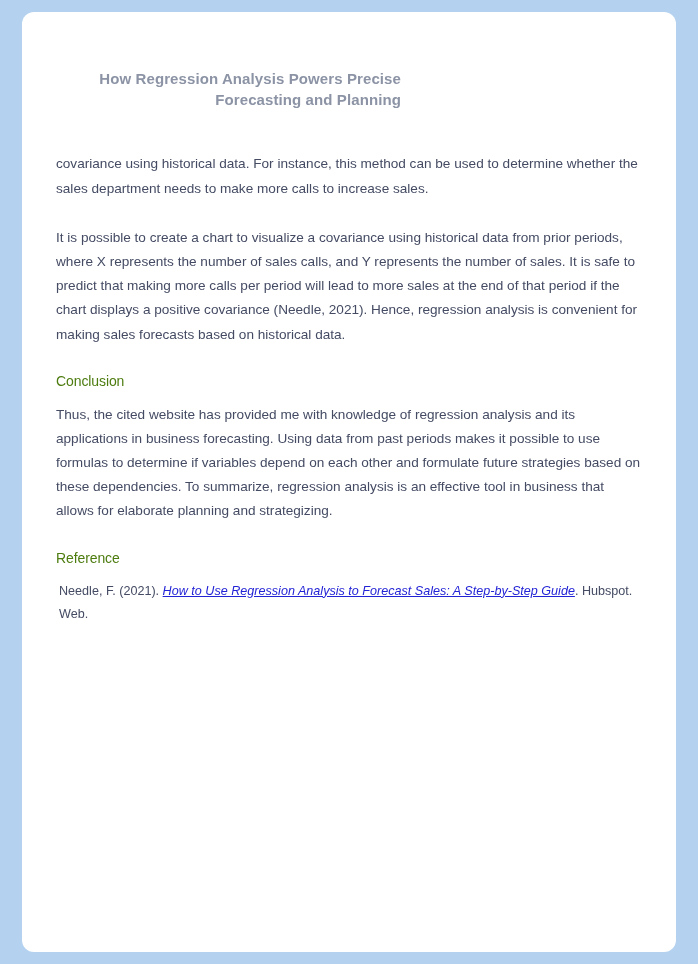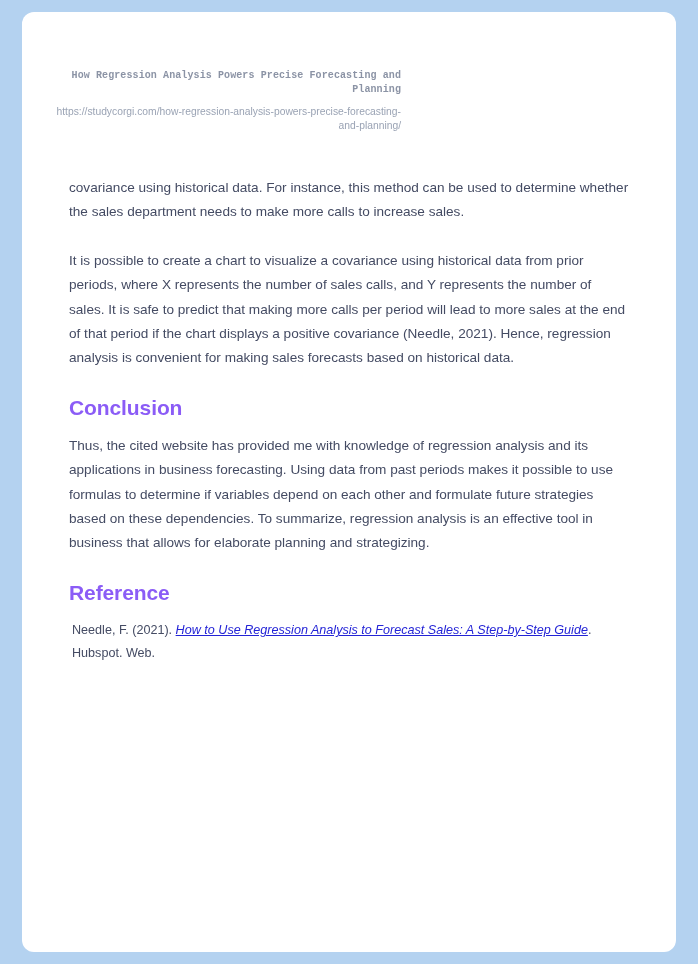--- a/index.html
+++ b/index.html
@@ -62,51 +62,50 @@
     margin-left: 3px;
     margin-top: -3px;
     line-height: 1;
   }
   .header-meta {
     text-align: right;
     max-width: 345px;
     padding-top: 9px;
   }
   .header-title {
-    font-size: 10px;
+    font-size: 15px;
     font-weight: bold;
     color: #8b93a5;
     line-height: 1.38;
     letter-spacing: 0.1px;
-    font-family: Liberation Mono, monospace;
   }
   .header-url {
     font-size: 10.3px;
     color: #9aa3b4;
     line-height: 1.42;
     margin-top: 8px;
     word-break: break-word;
   }
 
   
   .doc-body {
-    padding: 0 47px;
+    padding: 0 34px;
     margin-top: 42px;
   }
   .para {
     font-size: 13.6px;
     line-height: 1.78;
     color: #444b63;
     margin: 0 0 25px 0;
     max-width: 588px;
   }
   .section-heading {
-    font-size: 21px;
-    font-weight: bold;
-    color: #8b5cf6;
+    font-size: 14px;
+    font-weight: normal;
+    color: #4d7c0f;
     margin: 0 0 14px 0;
     letter-spacing: -0.1px;
   }
   .heading-block {
     margin-top: 26px;
   }
   .ref-para {
     font-size: 12.6px;
     line-height: 1.85;
     color: #444b63;
@@ -122,21 +121,20 @@
 </head>
 <body>
 
 <div class="page-card">
 
   <div class="doc-header">
 
 
     <div class="header-meta">
       <div class="header-title">How Regression Analysis Powers Precise Forecasting and Planning</div>
-      <div class="header-url">https://studycorgi.com/how-regression-analysis-powers-precise-forecasting-and-planning/</div>
     </div>
 
   </div>
 
   <div class="doc-body">
 
     <p class="para">covariance using historical data. For instance, this method can be used to determine whether the sales department needs to make more calls to increase sales.</p>
     <p class="para">It is possible to create a chart to visualize a covariance using historical data from prior periods, where X represents the number of sales calls, and Y represents the number of sales. It is safe to predict that making more calls per period will lead to more sales at the end of that period if the chart displays a positive covariance (Needle, 2021). Hence, regression analysis is convenient for making sales forecasts based on historical data.</p>
 
     <div class="heading-block">

